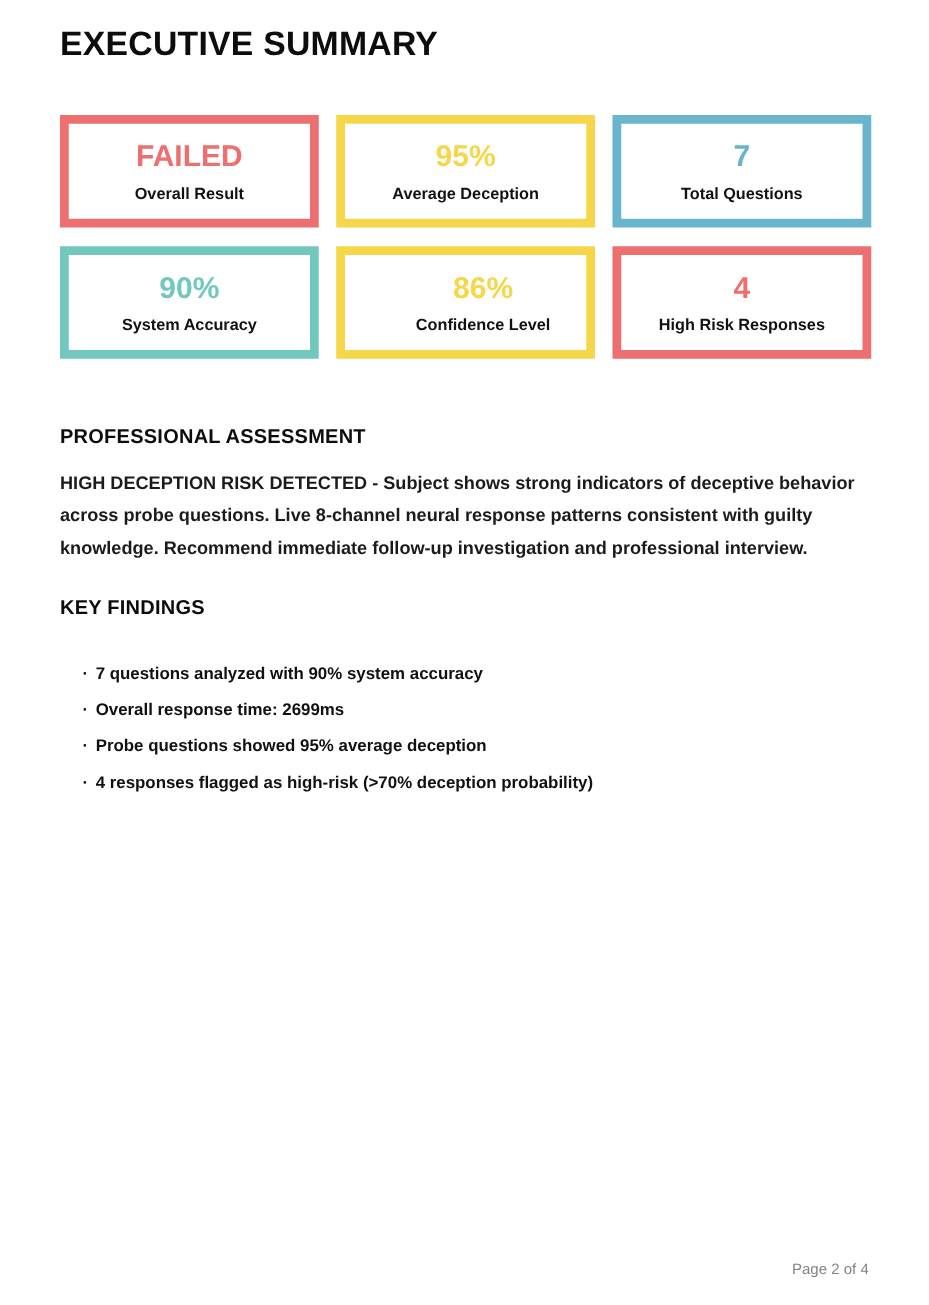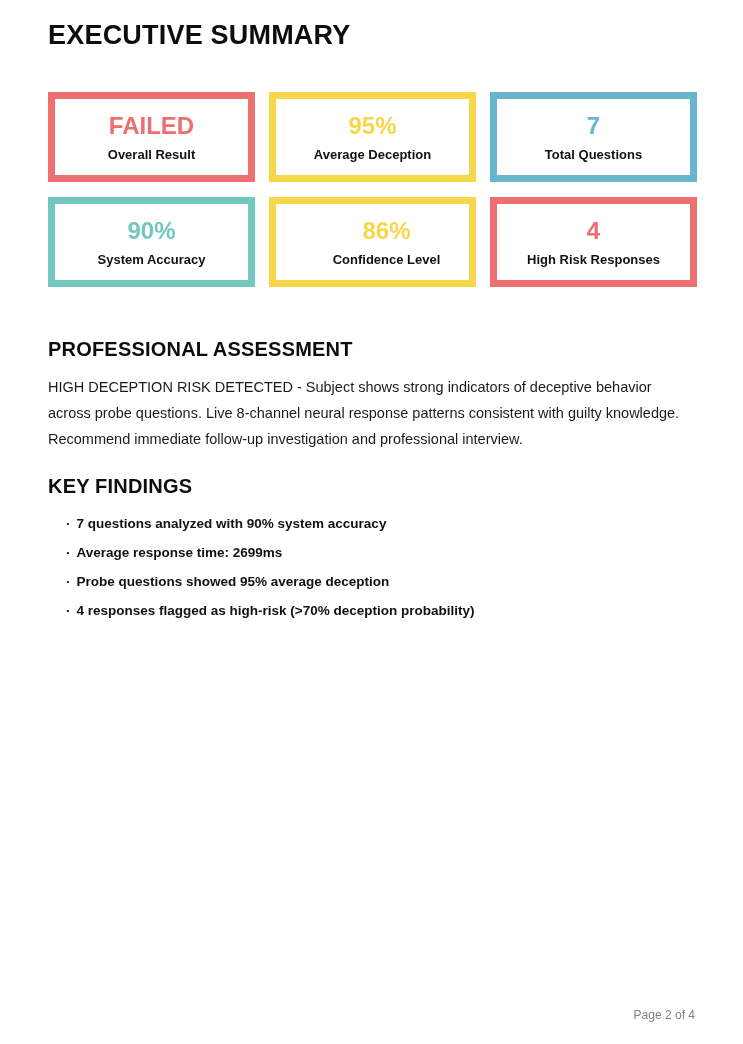--- a/index.html
+++ b/index.html
@@ -45,38 +45,38 @@
     font-weight: 700;
   }
   .stat-label {
     margin-top: 9px;
     font-size: 13px;
     line-height: 14px;
     font-weight: 700;
     color: #111111;
   }
   .section-heading {
-    font-size: 20px;
+    font-size: 16px;
     line-height: 23px;
     font-weight: 700;
     color: #0d0d0d;
     letter-spacing: 0.2px;
   }
   .assessment-heading { margin-top: 51px; }
   .assessment-body {
     margin-top: 13px;
     width: 646px;
     font-size: 14.5px;
     line-height: 26px;
-    font-weight: 400;
+    font-weight: 700;
     color: #1b1b1b;
   }
   .findings-heading { margin-top: 23px; }
   .findings-list {
-    margin-top: 11px;
+    margin-top: 26px;
     list-style: none;
     padding-left: 18px;
   }
   .findings-list li {
     font-size: 13.5px;
     line-height: 29px;
     font-weight: 700;
     color: #111111;
   }
   .findings-list li::before {
@@ -129,20 +129,20 @@
     </div>
 
   <h2 class="section-heading assessment-heading">PROFESSIONAL ASSESSMENT</h2>
 
   <p class="assessment-body">HIGH DECEPTION RISK DETECTED - Subject shows strong indicators of deceptive behavior across probe questions. Live 8-channel neural response patterns consistent with guilty knowledge. Recommend immediate follow-up investigation and professional interview.</p>
 
   <h2 class="section-heading findings-heading">KEY FINDINGS</h2>
 
   <ul class="findings-list">
       <li>7 questions analyzed with 90% system accuracy</li>
-      <li>Average response time: 2699ms</li>
+      <li>Overall response time: 2699ms</li>
       <li>Probe questions showed 95% average deception</li>
       <li>4 responses flagged as high-risk (&gt;70% deception probability)</li>
     </ul>
 
 </div>
 
 <div class="page-footer">Page 2 of 4</div>
 
 </body></html>

